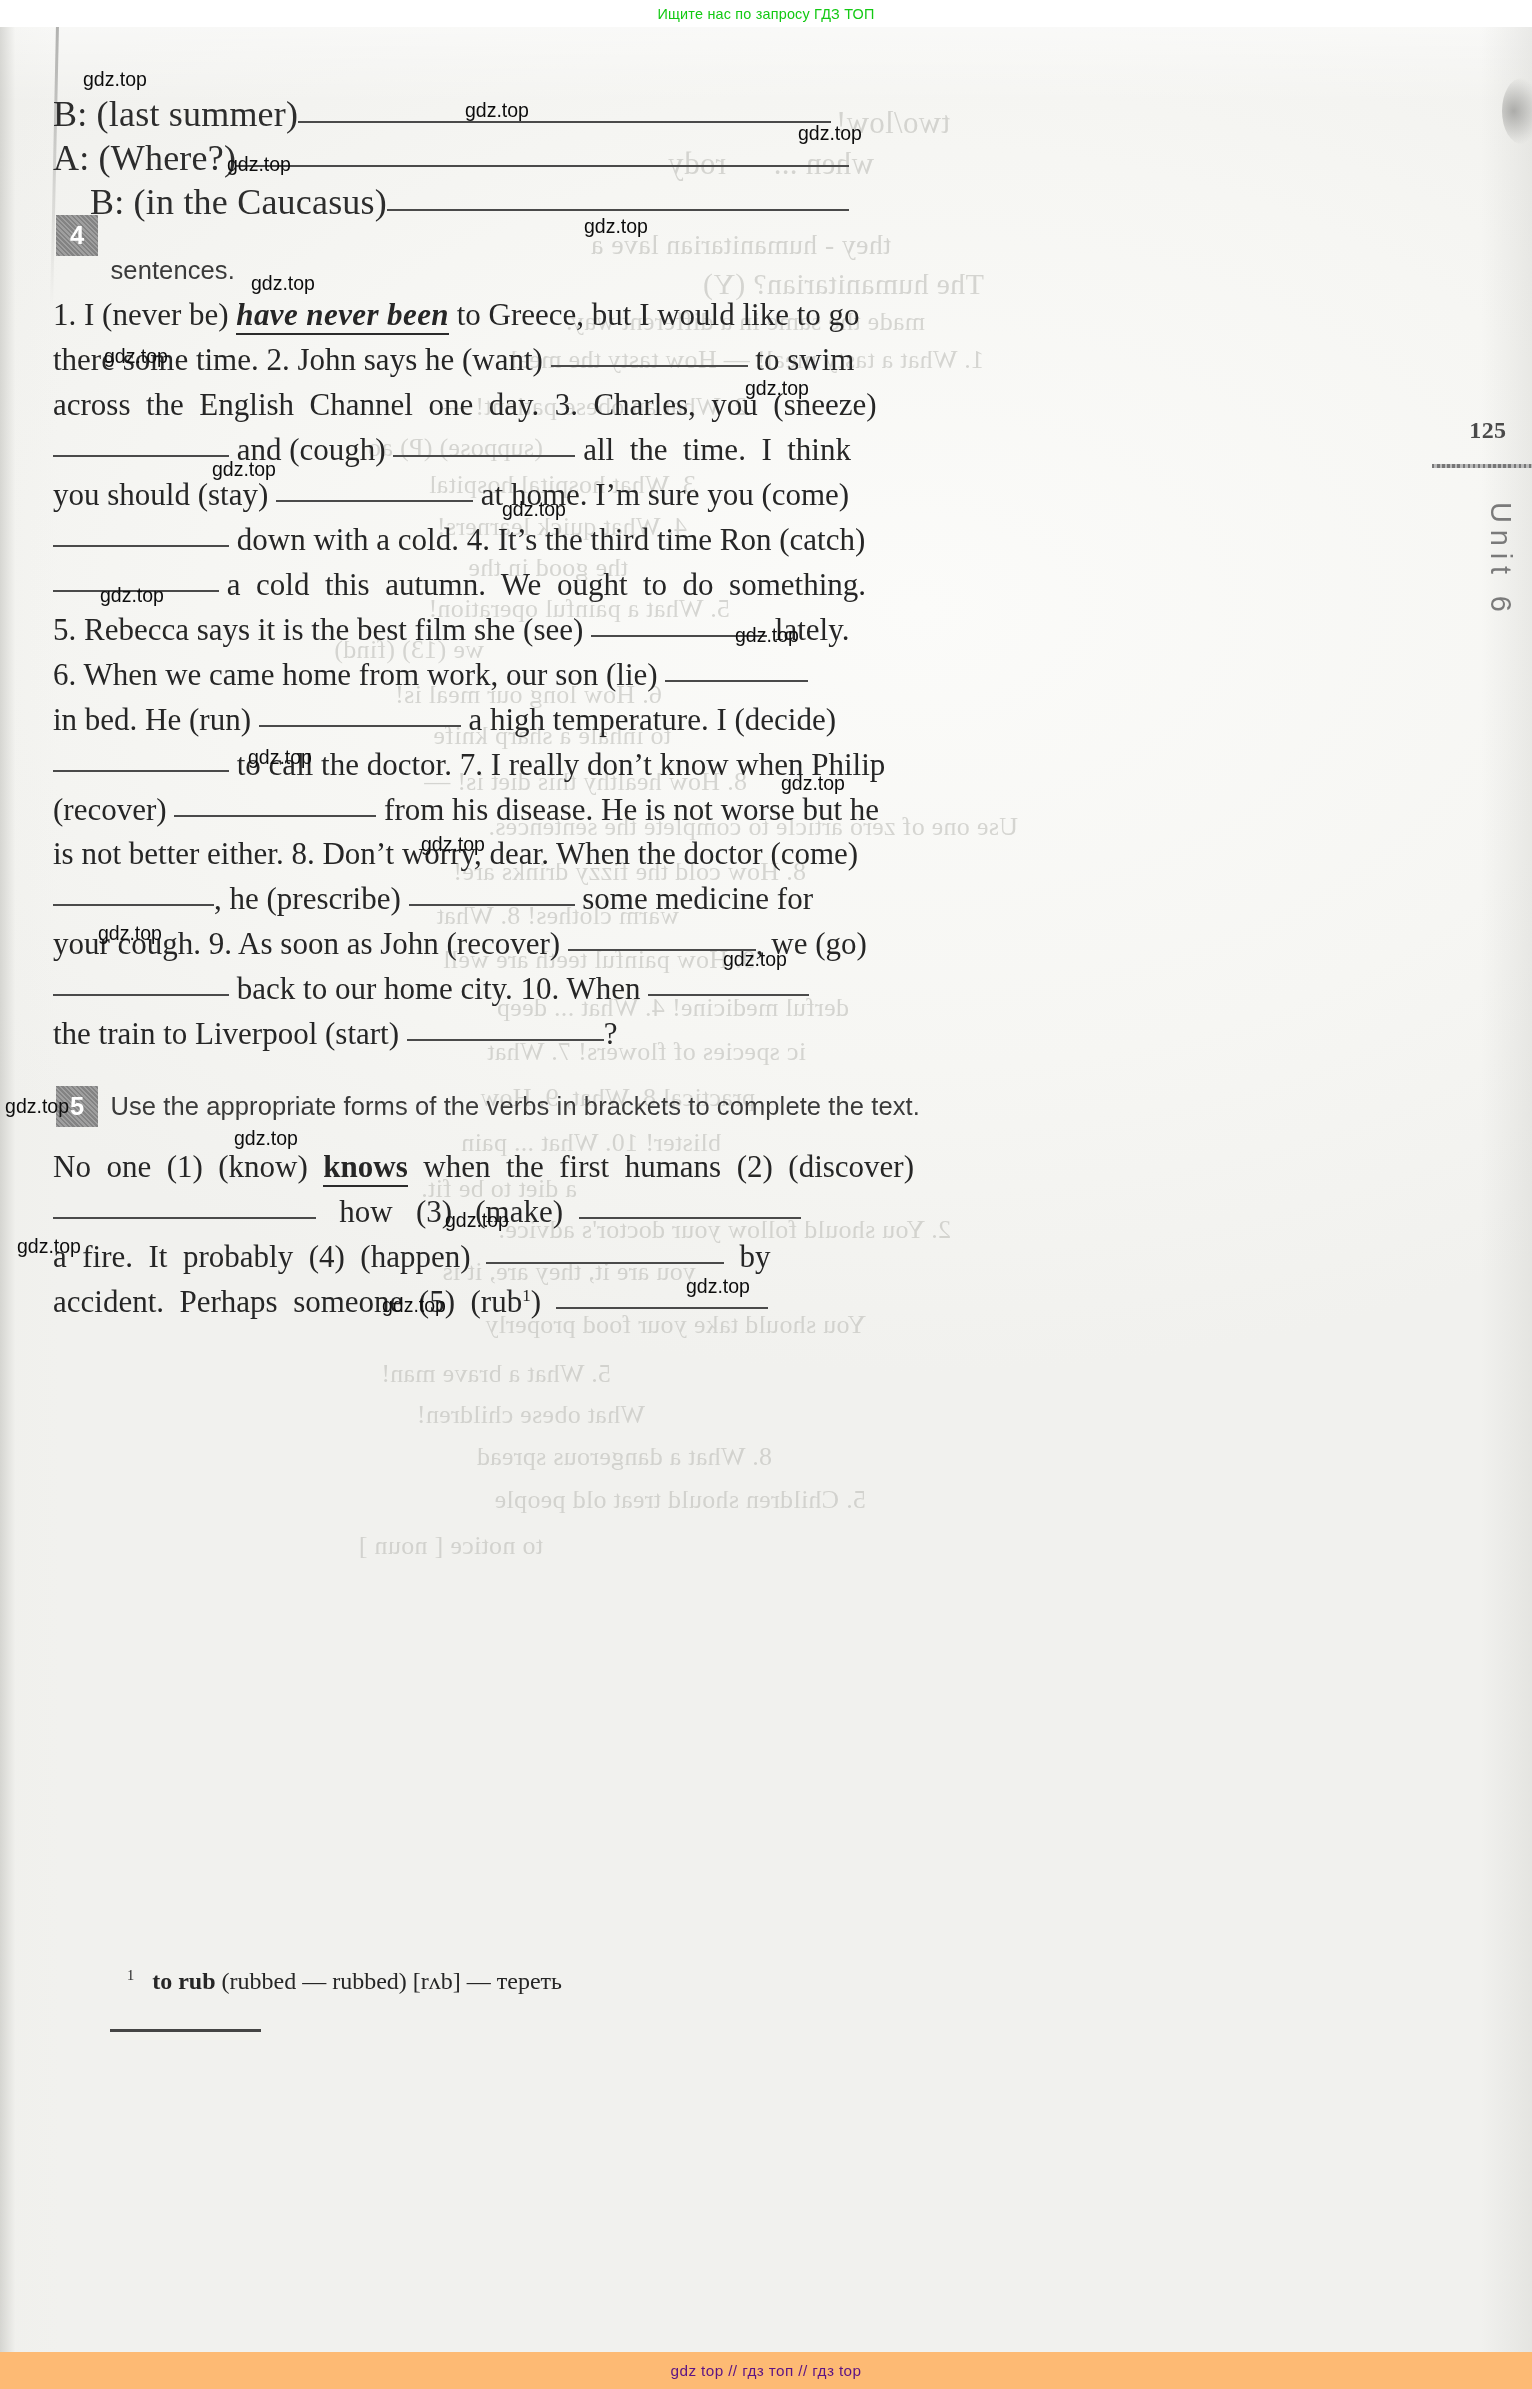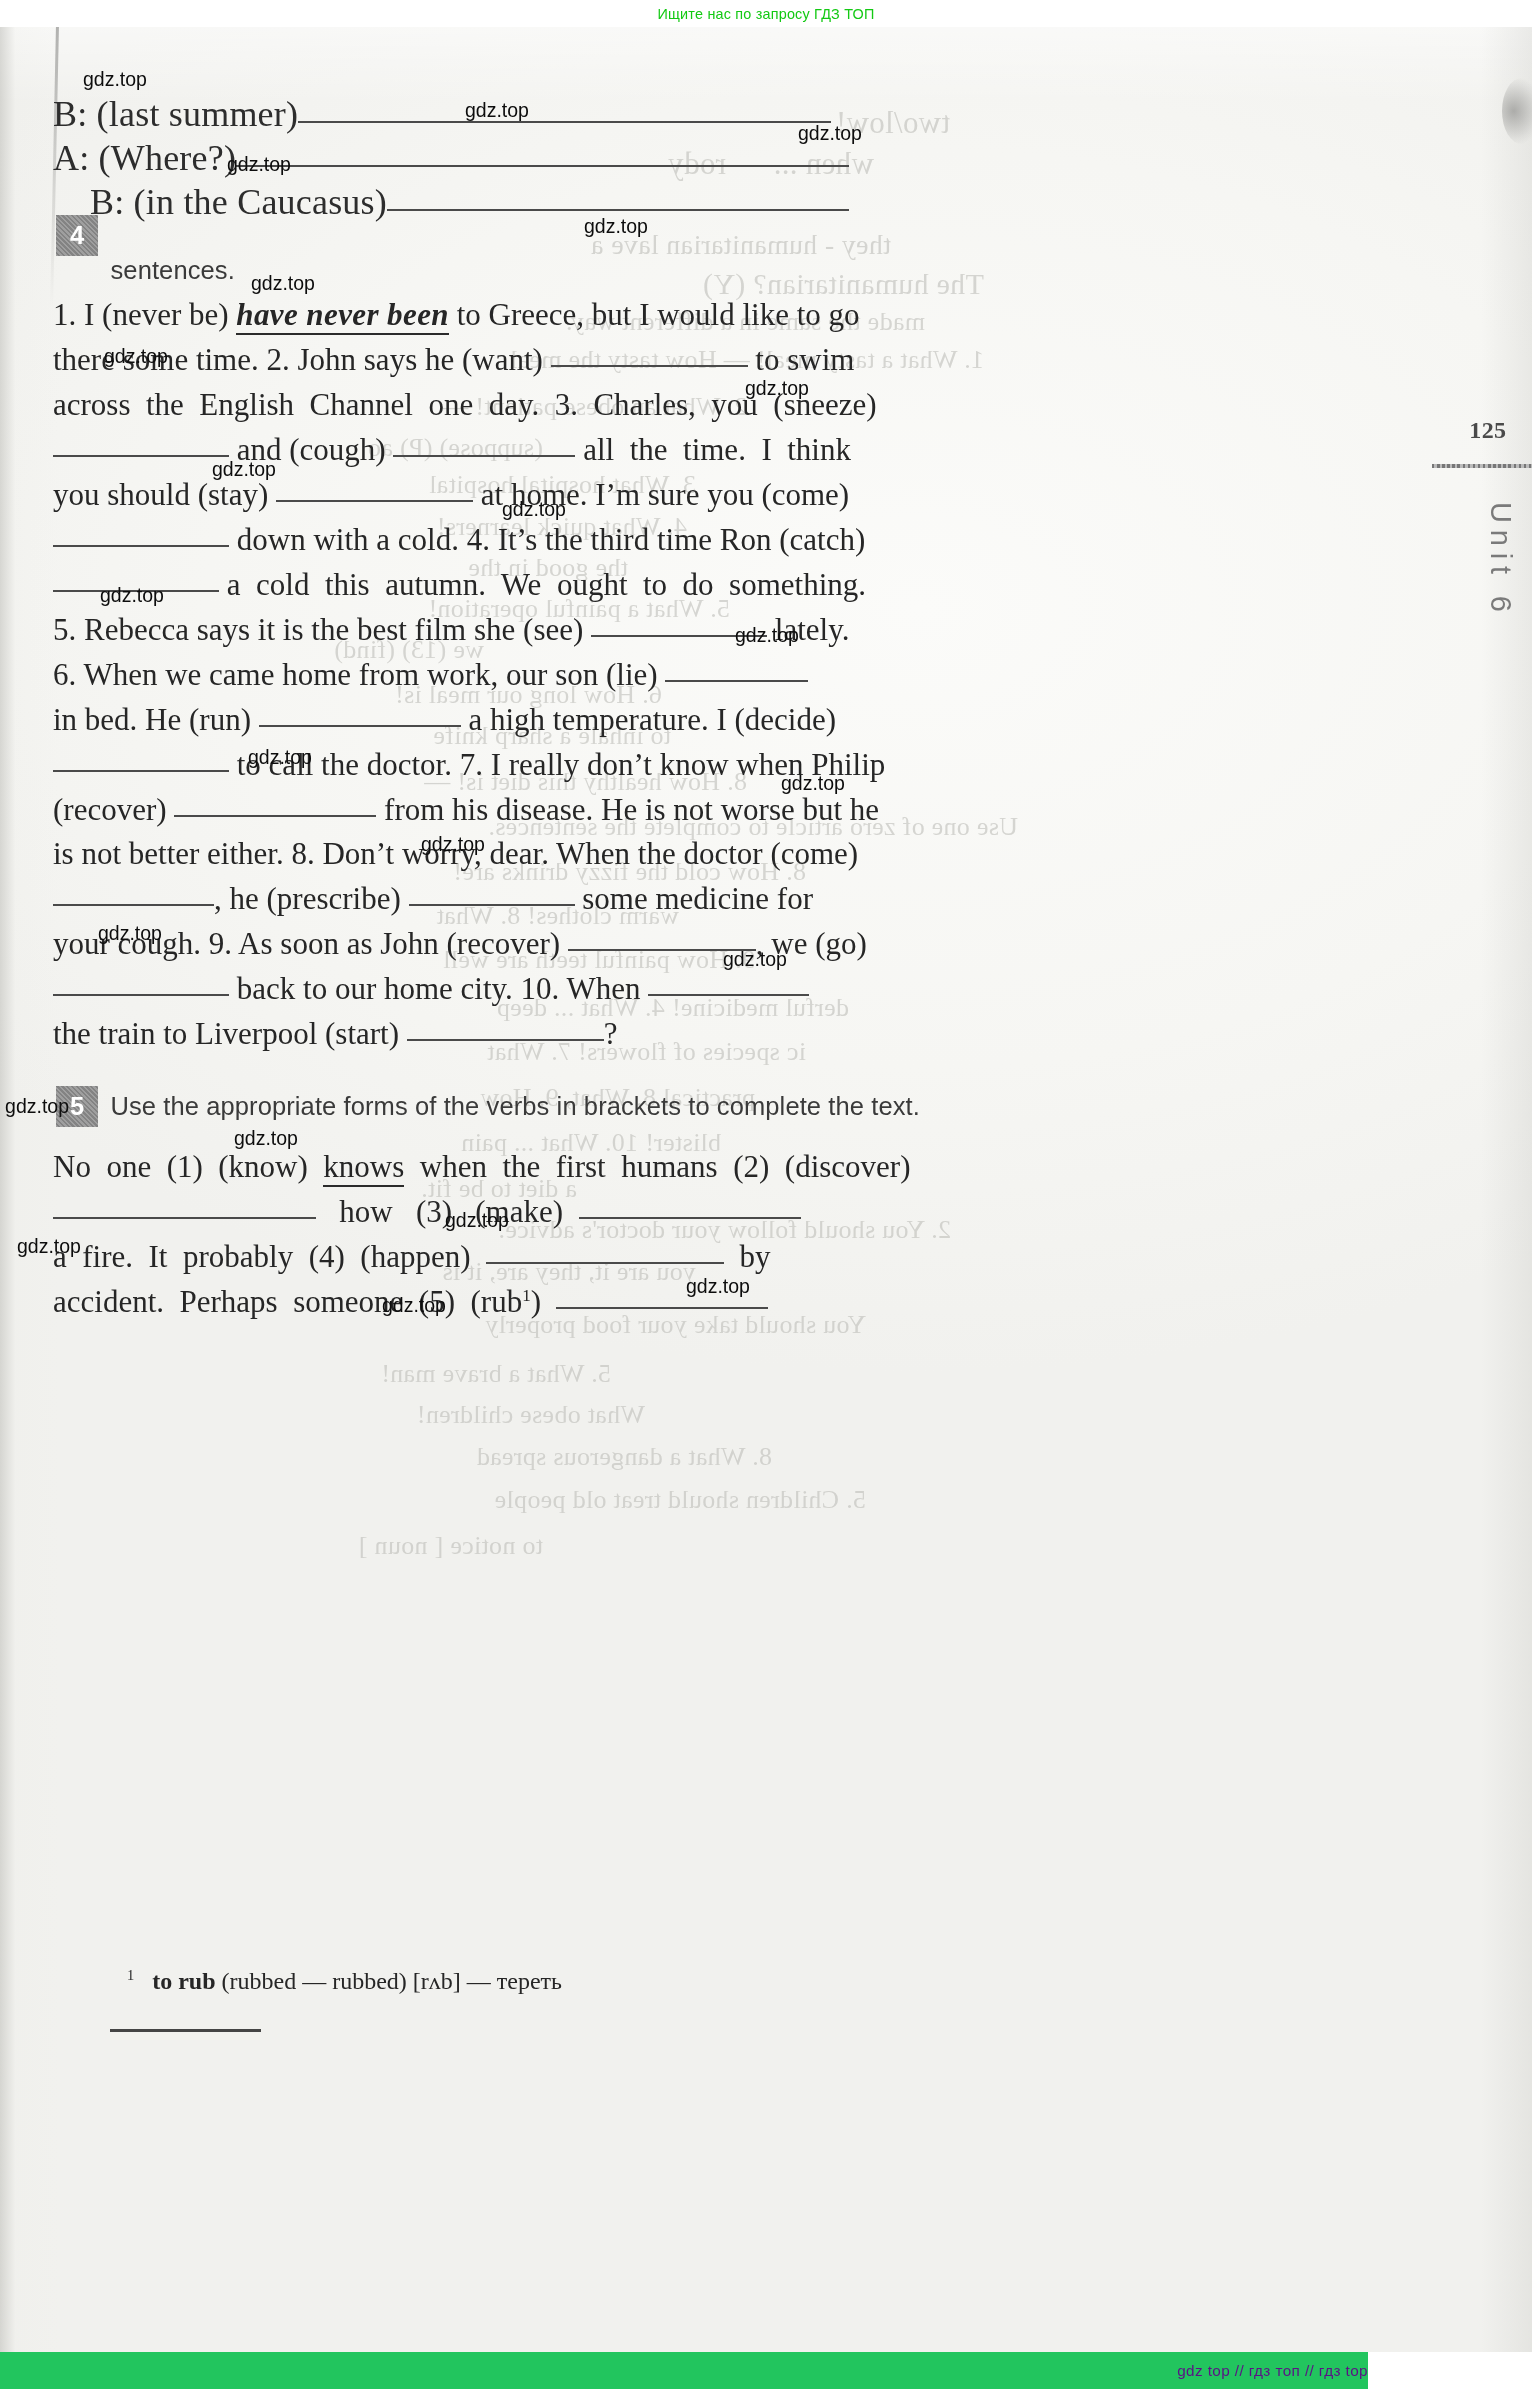--- a/index.html
+++ b/index.html
@@ -26,23 +26,23 @@
     font-size: 14.4px;
     color: #13c913;
     letter-spacing: 0.2px;
     white-space: nowrap;
   }
 
   
   .bottom-banner {
     position: absolute;
     left: 0; bottom: 0;
-    width: 1368px; height: 37px;
-    background: #22c55e;
-    display: flex; align-items: center; justify-content: flex-end;
+    width: 1532px; height: 37px;
+    background: #fdba74;
+    display: flex; align-items: center; justify-content: center;
   }
   .bottom-banner .txt {
     font-family: "Liberation Sans", sans-serif;
     font-size: 15.3px;
     color: #5b1385;
     letter-spacing: 0.4px;
     white-space: nowrap;
   }
 
   
@@ -140,21 +140,21 @@
     white-space: nowrap;
     letter-spacing: 0px;
   }
   .answer {
     font-style: italic;
     font-weight: 600;
     border-bottom: 2.5px solid #2b2b2b;
     padding-bottom: 0.8px;
     letter-spacing: 0.4px;
   }
-  .answer.upright { font-style: normal; font-weight: 400; letter-spacing: 0; }
+  .answer.upright { font-style: normal; font-weight: 700; letter-spacing: 0; }
 
   
   .page-num {
     position: absolute;
     right: 25.5px; top: 390px;
     font-family: Liberation Serif, serif;
     font-weight: 700; font-size: 24px;
     color: #4a4a4a;
     letter-spacing: 0.4px;
   }

